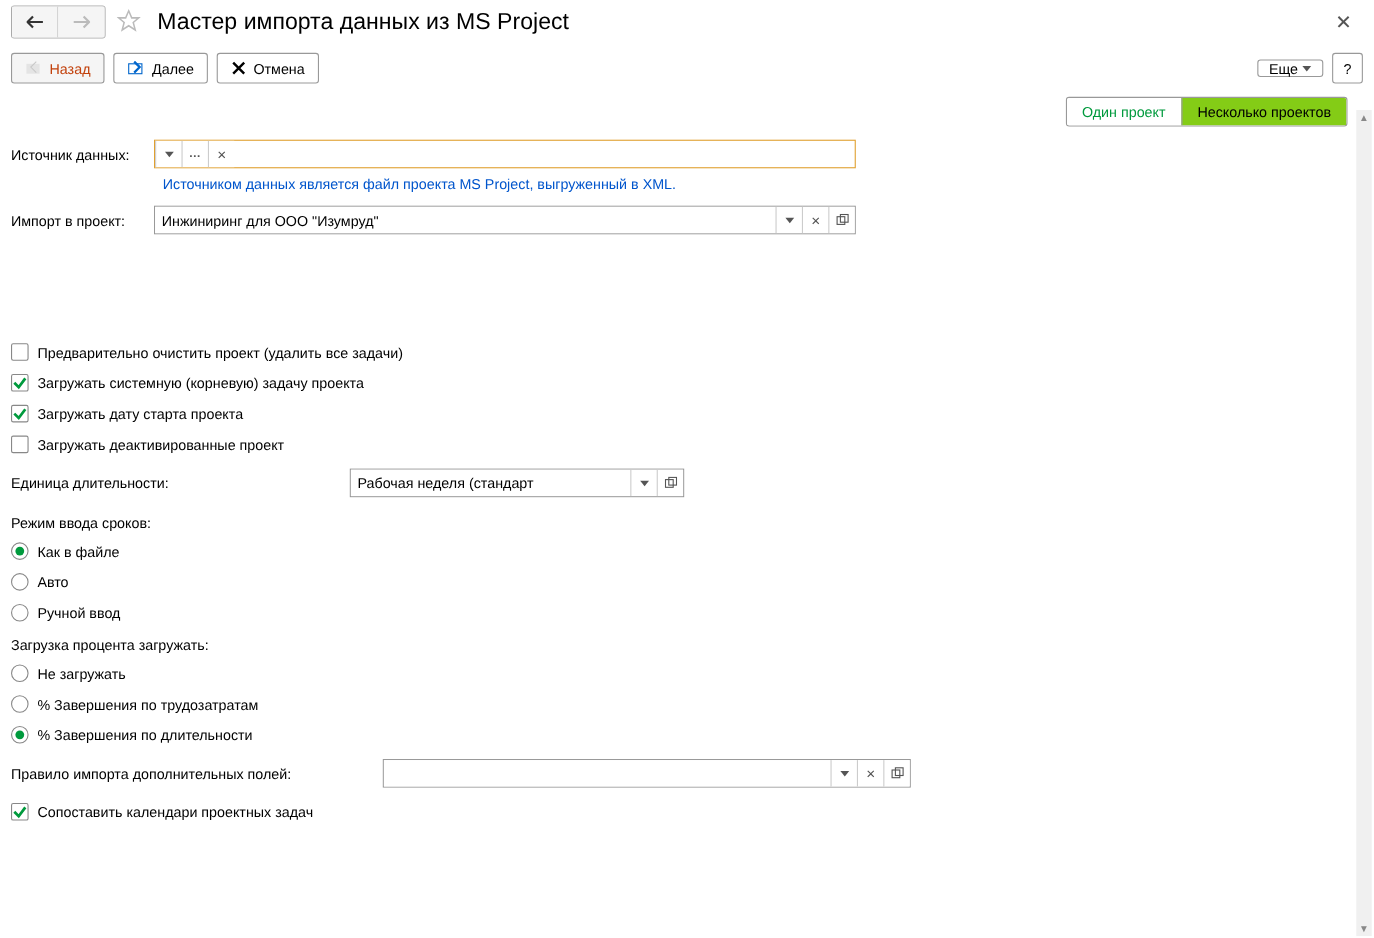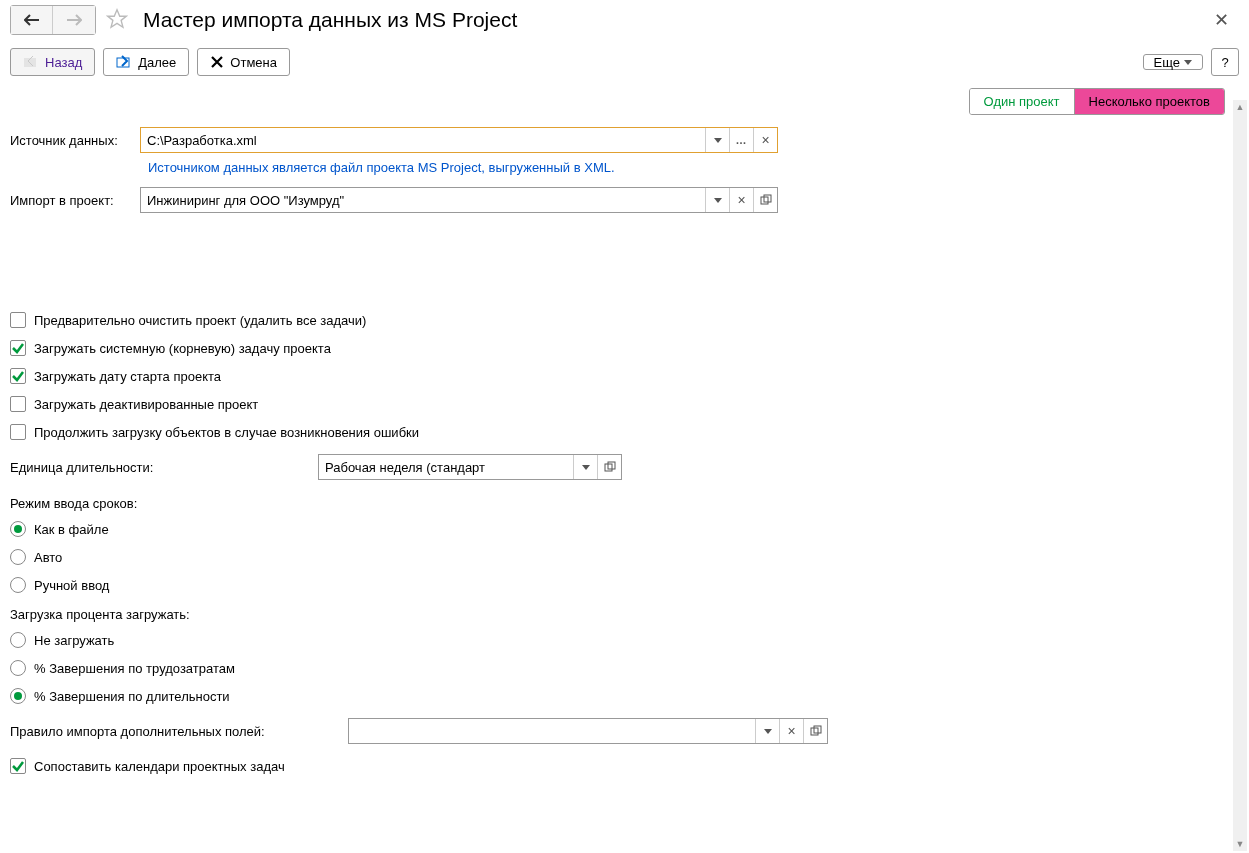--- a/index.html
+++ b/index.html
@@ -62,21 +62,21 @@
     border-radius: 3px;
     padding: 5px 12px;
     margin-right: 8px;
     display: flex;
     align-items: center;
     gap: 6px;
     background: #fff;
     cursor: pointer;
     height: 28px;
   }
-  .tb-btn.disabled { color: #4c1d95; background: #f5f5f5; cursor: default; justify-content: space-between;}
+  .tb-btn.disabled { color: #c2410c; background: #f5f5f5; cursor: default; justify-content: space-between;}
   .tb-btn.disabled svg { opacity: 0.4; }
   .tb-spacer { flex: 1; }
   .tb-more {
     border: 1px solid #999;
     border-radius: 3px;
     padding: 5px 10px;
     display: flex;
     align-items: center;
     gap: 4px;
     background: #fff;
@@ -105,21 +105,21 @@
     border: 1px solid #999;
     border-radius: 3px;
     overflow: hidden;
   }
   .tab {
     padding: 5px 14px;
     cursor: pointer;
     background: #fff;
   }
   .tab.active { color: #009a3d; }
-  .tab + .tab { border-left: 1px solid #999; background: #ec4899; }
+  .tab + .tab { border-left: 1px solid #999; background: #84cc16; }
   .form-area {
     padding: 4px 24px 0 10px;
   }
   .row {
     display: flex;
     align-items: center;
     margin-bottom: 3px;
   }
   .label {
     width: 130px;
@@ -320,21 +320,20 @@
     <div class="tab active">Один проект</div>
     <div class="tab">Несколько проектов</div>
   </div>
 </div>
 
 <div class="form-area">
 
   <div class="row">
     <div class="label">Источник данных:</div>
     <div class="field-wrap highlight">
-      <input class="field-input" value="C:\Разработка.xml" style="">
       <div class="field-btn">
           <span class="caret-down"></span>
         </div>
       <div class="field-btn">
           <span class="dots">…</span>
         </div>
       <div class="field-btn">
           <span class="x-glyph">×</span>
         </div>
     </div>
@@ -383,26 +382,20 @@
         </svg>
     </div>
     <span>Загружать дату старта проекта</span>
   </div>
   <div class="check-row">
     <div class="checkbox">
       
     </div>
     <span>Загружать деактивированные проект</span>
   </div>
-  <div class="check-row">
-    <div class="checkbox">
-      
-    </div>
-    <span>Продолжить загрузку объектов в случае возникновения ошибки</span>
-  </div>
 
   <div class="small-field-row">
     <div class="small-label">Единица длительности:</div>
     <div class="small-field">
       <input class="field-input" value="Рабочая неделя (стандарт" style="">
       <div class="field-btn">
           <span class="caret-down"></span>
         </div>
       <div class="field-btn expand-glyph">
         <svg viewBox="0 0 12 12">

